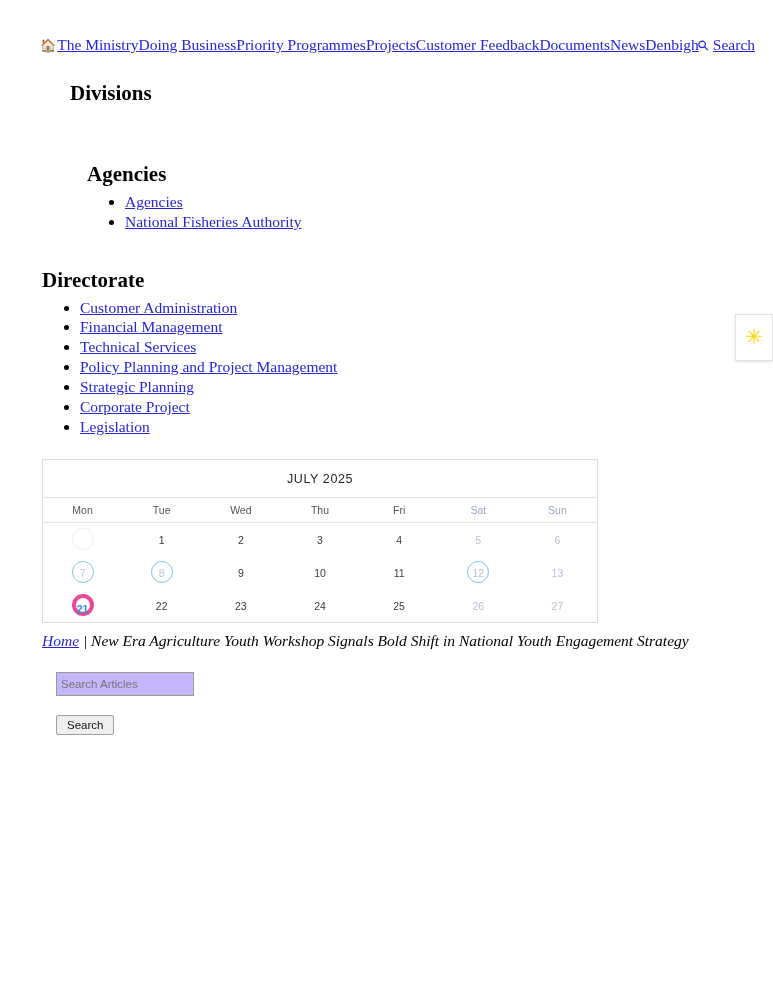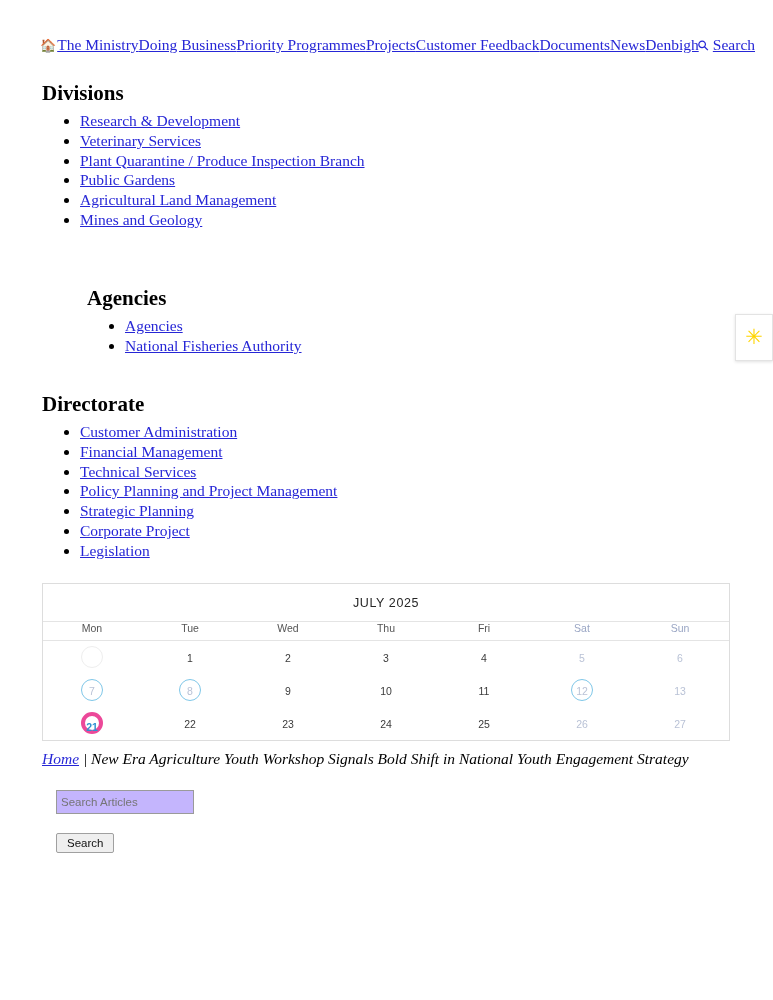--- a/index.html
+++ b/index.html
@@ -66,21 +66,21 @@
   ul.linklist li {
     margin: 0 0 1px 0;
     padding: 0;
     line-height: 1.18;
   }
   ul.linklist li a {
     color: #2626d6;
     text-decoration: underline;
     font-size: 15.5px;
   }
-  .sec-divisions { margin-top: 24px; }
+  .sec-divisions { margin-top: 24px; padding-left: 28px; }
   .sec-agencies  { margin-top: 56px; padding-left: 45px; }
   .sec-directorate { margin-top: 36px; }
 
   
   .side-widget {
     position: absolute;
     right: 0;
     top: 314px;
     width: 36px;
     height: 45px;
@@ -94,21 +94,21 @@
   .side-widget .asterisk {
     color: #ffd500;
     font-size: 21px;
     line-height: 1;
     font-family: "DejaVu Sans", sans-serif;
   }
 
   
   .calendar {
     margin: 22px 0 0 42px;
-    width: 688px;
+    width: 556px;
     border: 1px solid #dddddd;
     box-sizing: border-box;
     background: #fff;
     font-family: "Liberation Sans", sans-serif;
   }
   .cal-title {
     text-align: center;
     font-size: 12.5px;
     letter-spacing: 0.6px;
     color: #262626;
@@ -116,21 +116,21 @@
     font-weight: normal;
   }
   table.cal-table {
     width: 100%;
     border-collapse: collapse;
   }
   table.cal-table th {
     font-size: 10.5px;
     font-weight: normal;
     color: #555555;
-    padding: 0 0 6px 0;
+    padding: 6px 0 6px 0;
     border-bottom: 1px solid #e4e4e4;
     border-top: 1px solid #e4e4e4;
   }
   table.cal-table th.weekend { color: #9aa6c4; }
   table.cal-table td {
     text-align: center;
     height: 33px;
     vertical-align: middle;
     padding: 0;
   }
@@ -195,28 +195,20 @@
 <body>
 
 <div class="page">
 
   <div class="topnav">
     <a href="#"><span class="home-icon">🏠</span></a><a href="#">The Ministry</a><a href="#">Doing Business</a><a href="#">Priority Programmes</a><a href="#">Projects</a><a href="#">Customer Feedback</a><a href="#">Documents</a><a href="#">News</a><a href="#">Denbigh</a><span class="search-glyph">⚲</span> <a href="#" class="search-link">Search</a>
   </div>
 
   <div class="sec-divisions">
     <div class="section-title">Divisions</div>
-    <ul class="linklist">
-      <li><a href="#">Research &amp; Development</a></li>
-      <li><a href="#">Veterinary Services</a></li>
-      <li><a href="#">Plant Quarantine / Produce Inspection Branch</a></li>
-      <li><a href="#">Public Gardens</a></li>
-      <li><a href="#">Agricultural Land Management</a></li>
-      <li><a href="#">Mines and Geology</a></li>
-    </ul>
   </div>
 
   <div class="sec-agencies">
     <div class="section-title">Agencies</div>
     <ul class="linklist">
       <li><a href="#">Agencies</a></li>
       <li><a href="#">National Fisheries Authority</a></li>
     </ul>
   </div>
 

